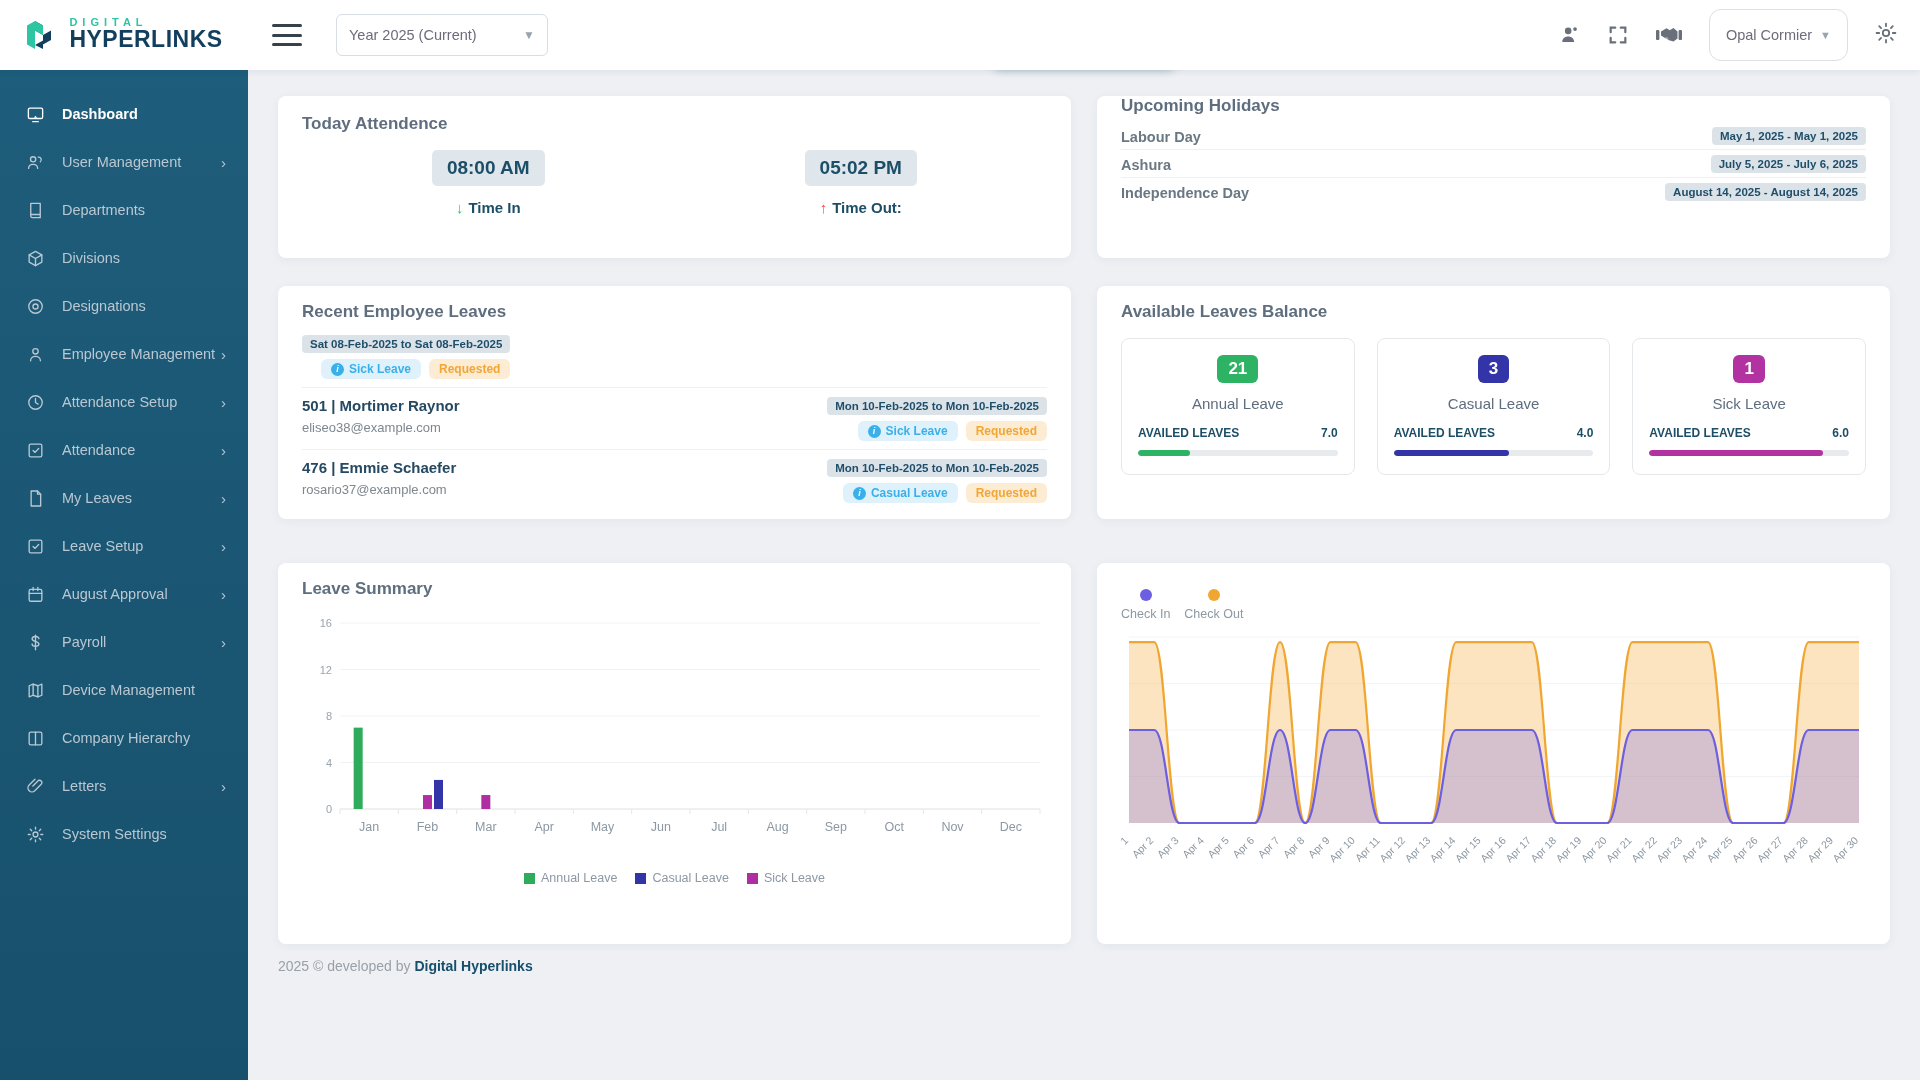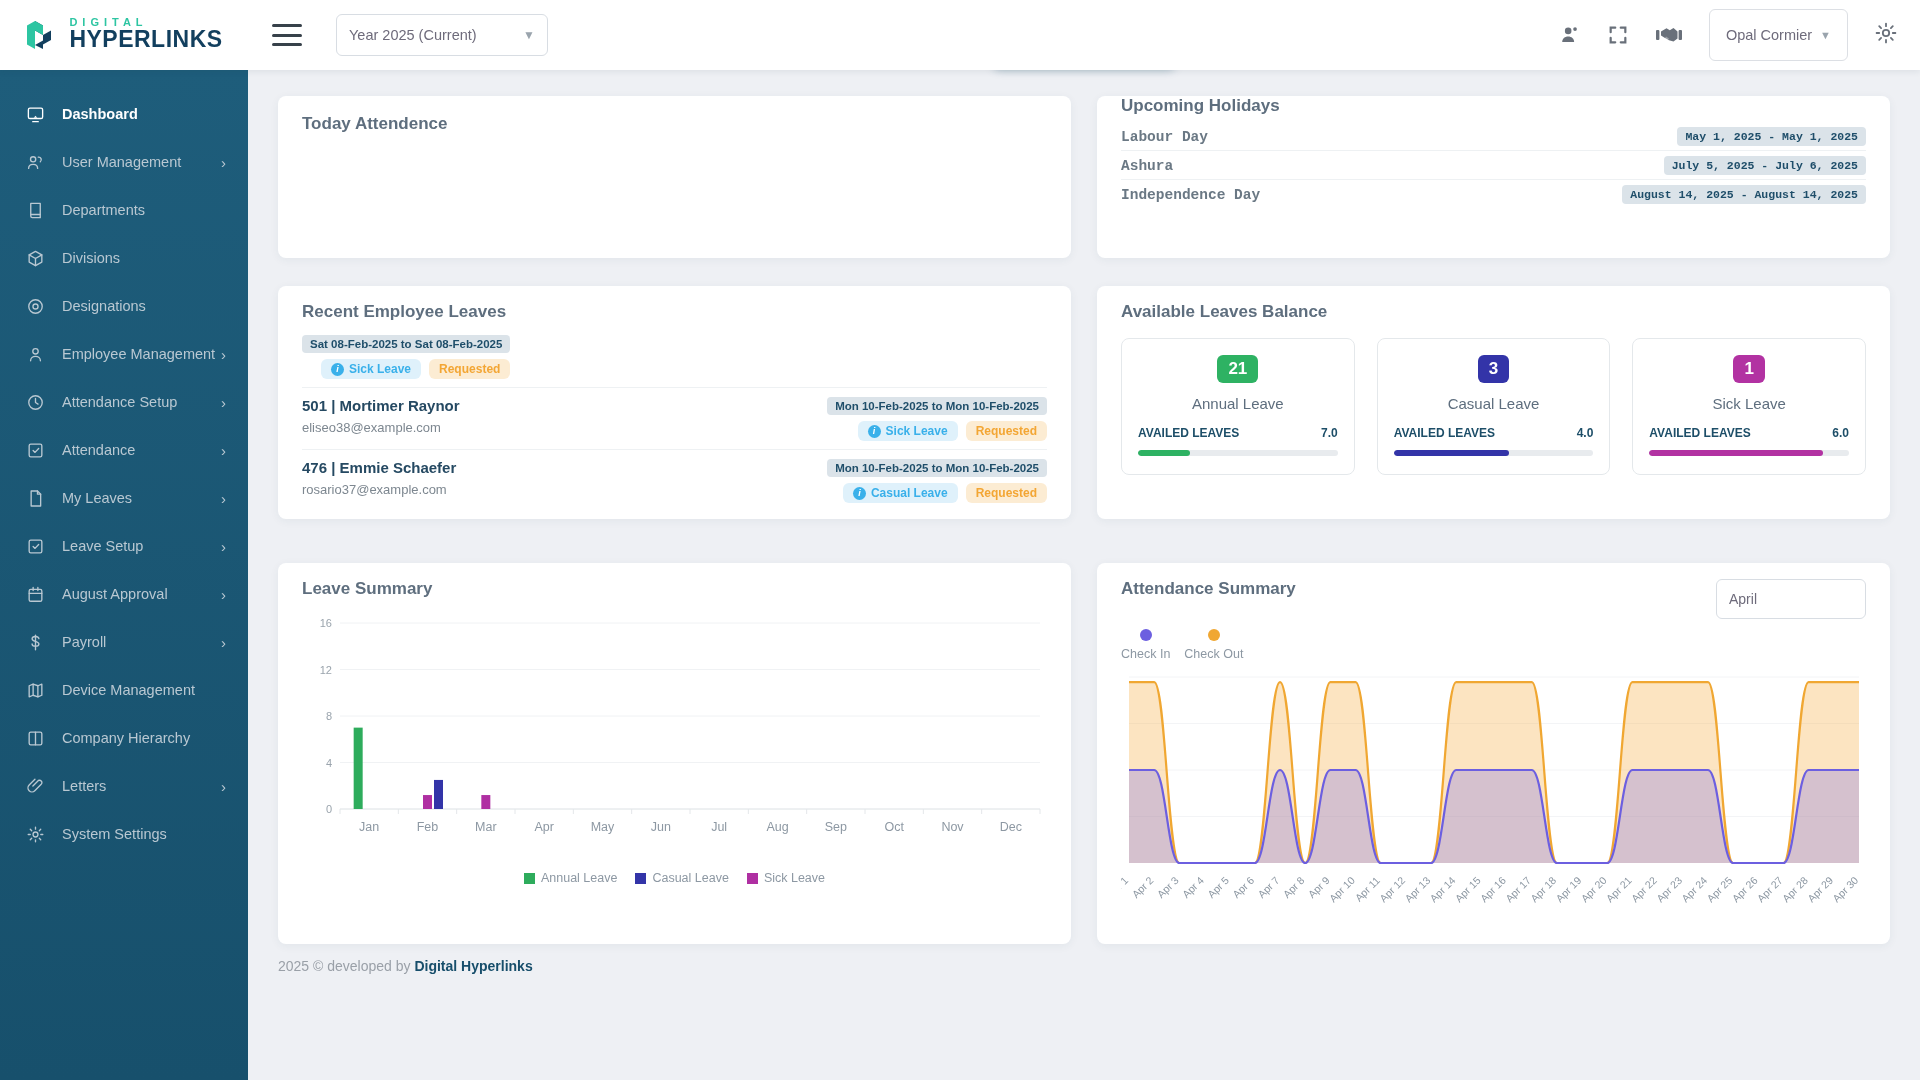--- a/index.html
+++ b/index.html
@@ -13,21 +13,21 @@
   .logo-text { line-height:1; }
   .logo-line1 { color:#2dc5a2; font-size:11px; font-weight:bold; letter-spacing:5px; }
   .logo-line2 { color:#123f5e; font-size:23px; font-weight:bold; letter-spacing:.5px; }
   .hamburger { margin-left:24px; width:30px; height:22px; display:flex; flex-direction:column; justify-content:space-between; cursor:pointer; }
   .hamburger span { display:block; height:3px; border-radius:2px; background:#37414a; }
   .year-select { margin-left:34px; width:212px; height:42px; border:1px solid #d8dde3; border-radius:6px;
     display:flex; align-items:center; justify-content:space-between; padding:0 12px; color:#6e6b7b; font-size:14.5px; cursor:pointer; background:#fff; }
   .year-select .chev { color:#9aa4ad; font-size:12px; }
   .header-right { margin-left:auto; display:flex; align-items:center; gap:26px; padding-right:22px; }
   .hicon { color:#69707a; display:flex; align-items:center; cursor:pointer; }
-  .user-box { border:1px solid #dcdfe4; border-radius:6px; height:52px; padding:0 16px; display:flex; align-items:center; gap:8px;
+  .user-box { border:1px solid #dcdfe4; border-radius:12px; height:52px; padding:0 16px; display:flex; align-items:center; gap:8px;
     color:#6e6b7b; font-size:14.5px; cursor:pointer; }
   .user-box .chev { font-size:11px; color:#9aa4ad; }
   .gear-btn { color:#69707a; cursor:pointer; }
 
   
   .sidebar { position:fixed; top:70px; left:0; width:248px; height:1010px;
     background:linear-gradient(180deg,#1e5d7b 0%,#17506c 100%); padding-top:20px; z-index:10; }
   .nav-item { height:48px; display:flex; align-items:center; padding:0 22px 0 26px; color:#b9c8d2;
     font-size:14.5px; cursor:pointer; }
   .nav-item.active { color:#ffffff; font-weight:bold; }
@@ -50,21 +50,21 @@
   .card.attend { height:162px; }
   .attend-body { display:flex; margin-top:16px; }
   .attend-col { flex:1; display:flex; flex-direction:column; align-items:center; }
   .time-chip { background:#dfe7ec; border-radius:5px; padding:7px 15px; font-size:19px; font-weight:bold; color:#1d4e68; }
   .time-label { margin-top:13px; font-size:15px; font-weight:bold; color:#1d4e68; display:flex; align-items:center; gap:5px; }
   .arrow-down { color:#28c76f; font-weight:bold; }
   .arrow-up { color:#ea5455; font-weight:bold; }
 
   
   .card.holidays { height:162px; padding-top:0; }
-  .holiday-row { display:flex; align-items:center; justify-content:space-between; padding:5px 0 4px 0; border-bottom:1px solid #eef1f3;font-family:Liberation Mono, monospace; }
+  .holiday-row { display:flex; align-items:flex-end; justify-content:space-between; padding:5px 0 4px 0; border-bottom:1px solid #eef1f3; }
   .holiday-row:last-child { border-bottom:none; }
   .holiday-name { font-size:14.5px; font-weight:bold; color:#6a7884; }
   .date-badge { background:#dbe3e9; color:#1f4e6a; font-size:11.5px; font-weight:bold; border-radius:4px; padding:3px 8px; white-space:nowrap; }
   .holidays .card-title { margin-bottom:6px; }
 
   
   .card.recent { height:233px; padding-top:16px; }
   .leave-row { display:flex; justify-content:space-between; padding:9px 0 8px 0; border-bottom:1px solid #eef1f3; }
   .leave-row:last-child { border-bottom:none; }
   .leave-name { font-size:15px; font-weight:bold; color:#254962; }
@@ -321,20 +321,36 @@
 
 <div class="main">
   <div class="btn-row">
     <button class="primary-btn">Leave Dashboard</button>
   </div>
 
   <div class="grid">
 
     <div class="card attend">
       <div class="card-title">Today Attendence</div>
+      <div class="attend-body">
+        <div class="attend-col">
+          <div class="time-chip">08:00 AM</div>
+          <div class="time-label">
+            <span class="arrow-down">↓</span>
+            <span>Time In</span>
+          </div>
+        </div>
+        <div class="attend-col">
+          <div class="time-chip">05:02 PM</div>
+          <div class="time-label">
+            <span class="arrow-up">↑</span>
+            <span>Time Out:</span>
+          </div>
+        </div>
+      </div>
     </div>
 
     <div class="card holidays">
       <div class="card-title">Upcoming Holidays</div>
       <div class="holiday-row">
         <span class="holiday-name">Labour Day</span>
         <span class="date-badge">May 1, 2025 - May 1, 2025</span>
       </div>
       <div class="holiday-row">
         <span class="holiday-name">Ashura</span>
@@ -487,26 +503,20 @@
             <span>Casual Leave</span>
           </span>
         <span class="legend-item">
             <span class="legend-sq" style="background: rgb(175, 47, 162);"></span>
             <span>Sick Leave</span>
           </span>
       </div>
     </div>
 
     <div class="card chart-card">
-      <div class="att-head">
-        <div class="card-title">Attendance Summary</div>
-        <div class="month-select">
-          <span>April</span>
-        </div>
-      </div>
       <div class="att-legend">
         <span class="legend-item">
             <span class="legend-dot" style="background: rgb(108, 95, 224);"></span>
             <span>Check In</span>
           </span>
         <span class="legend-item">
             <span class="legend-dot" style="background: rgb(240, 167, 50);"></span>
             <span>Check Out</span>
           </span>
       </div>

